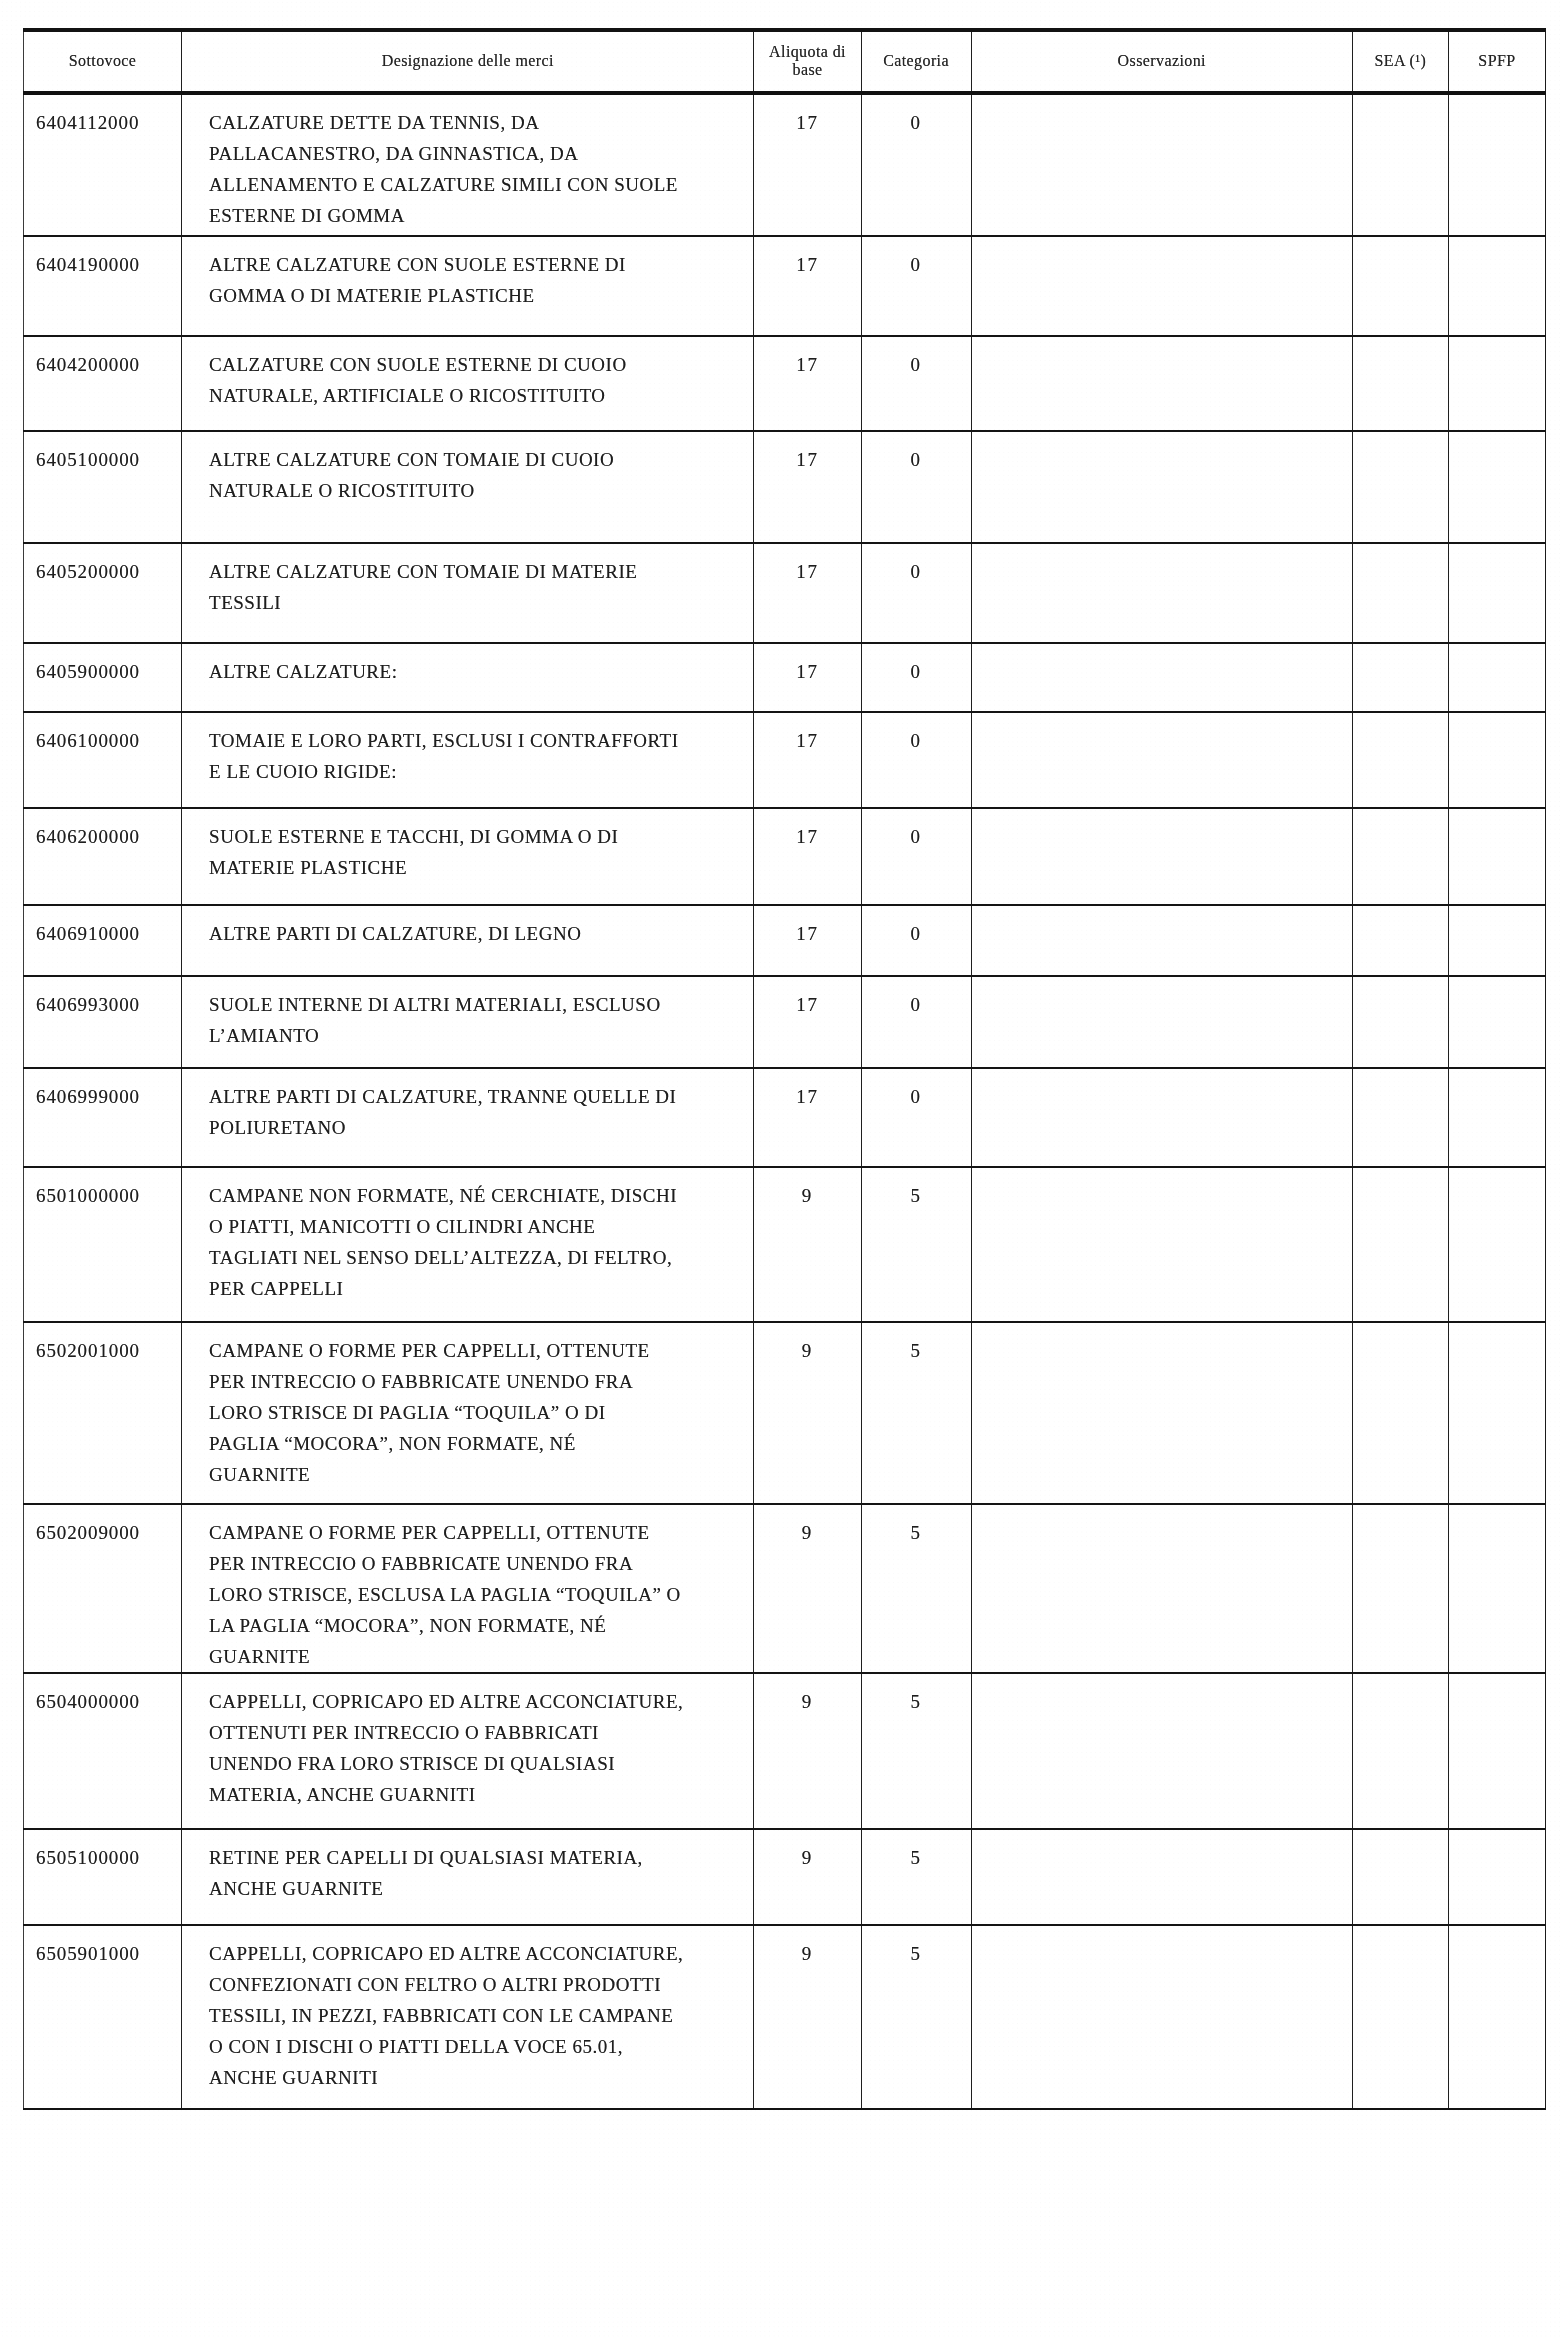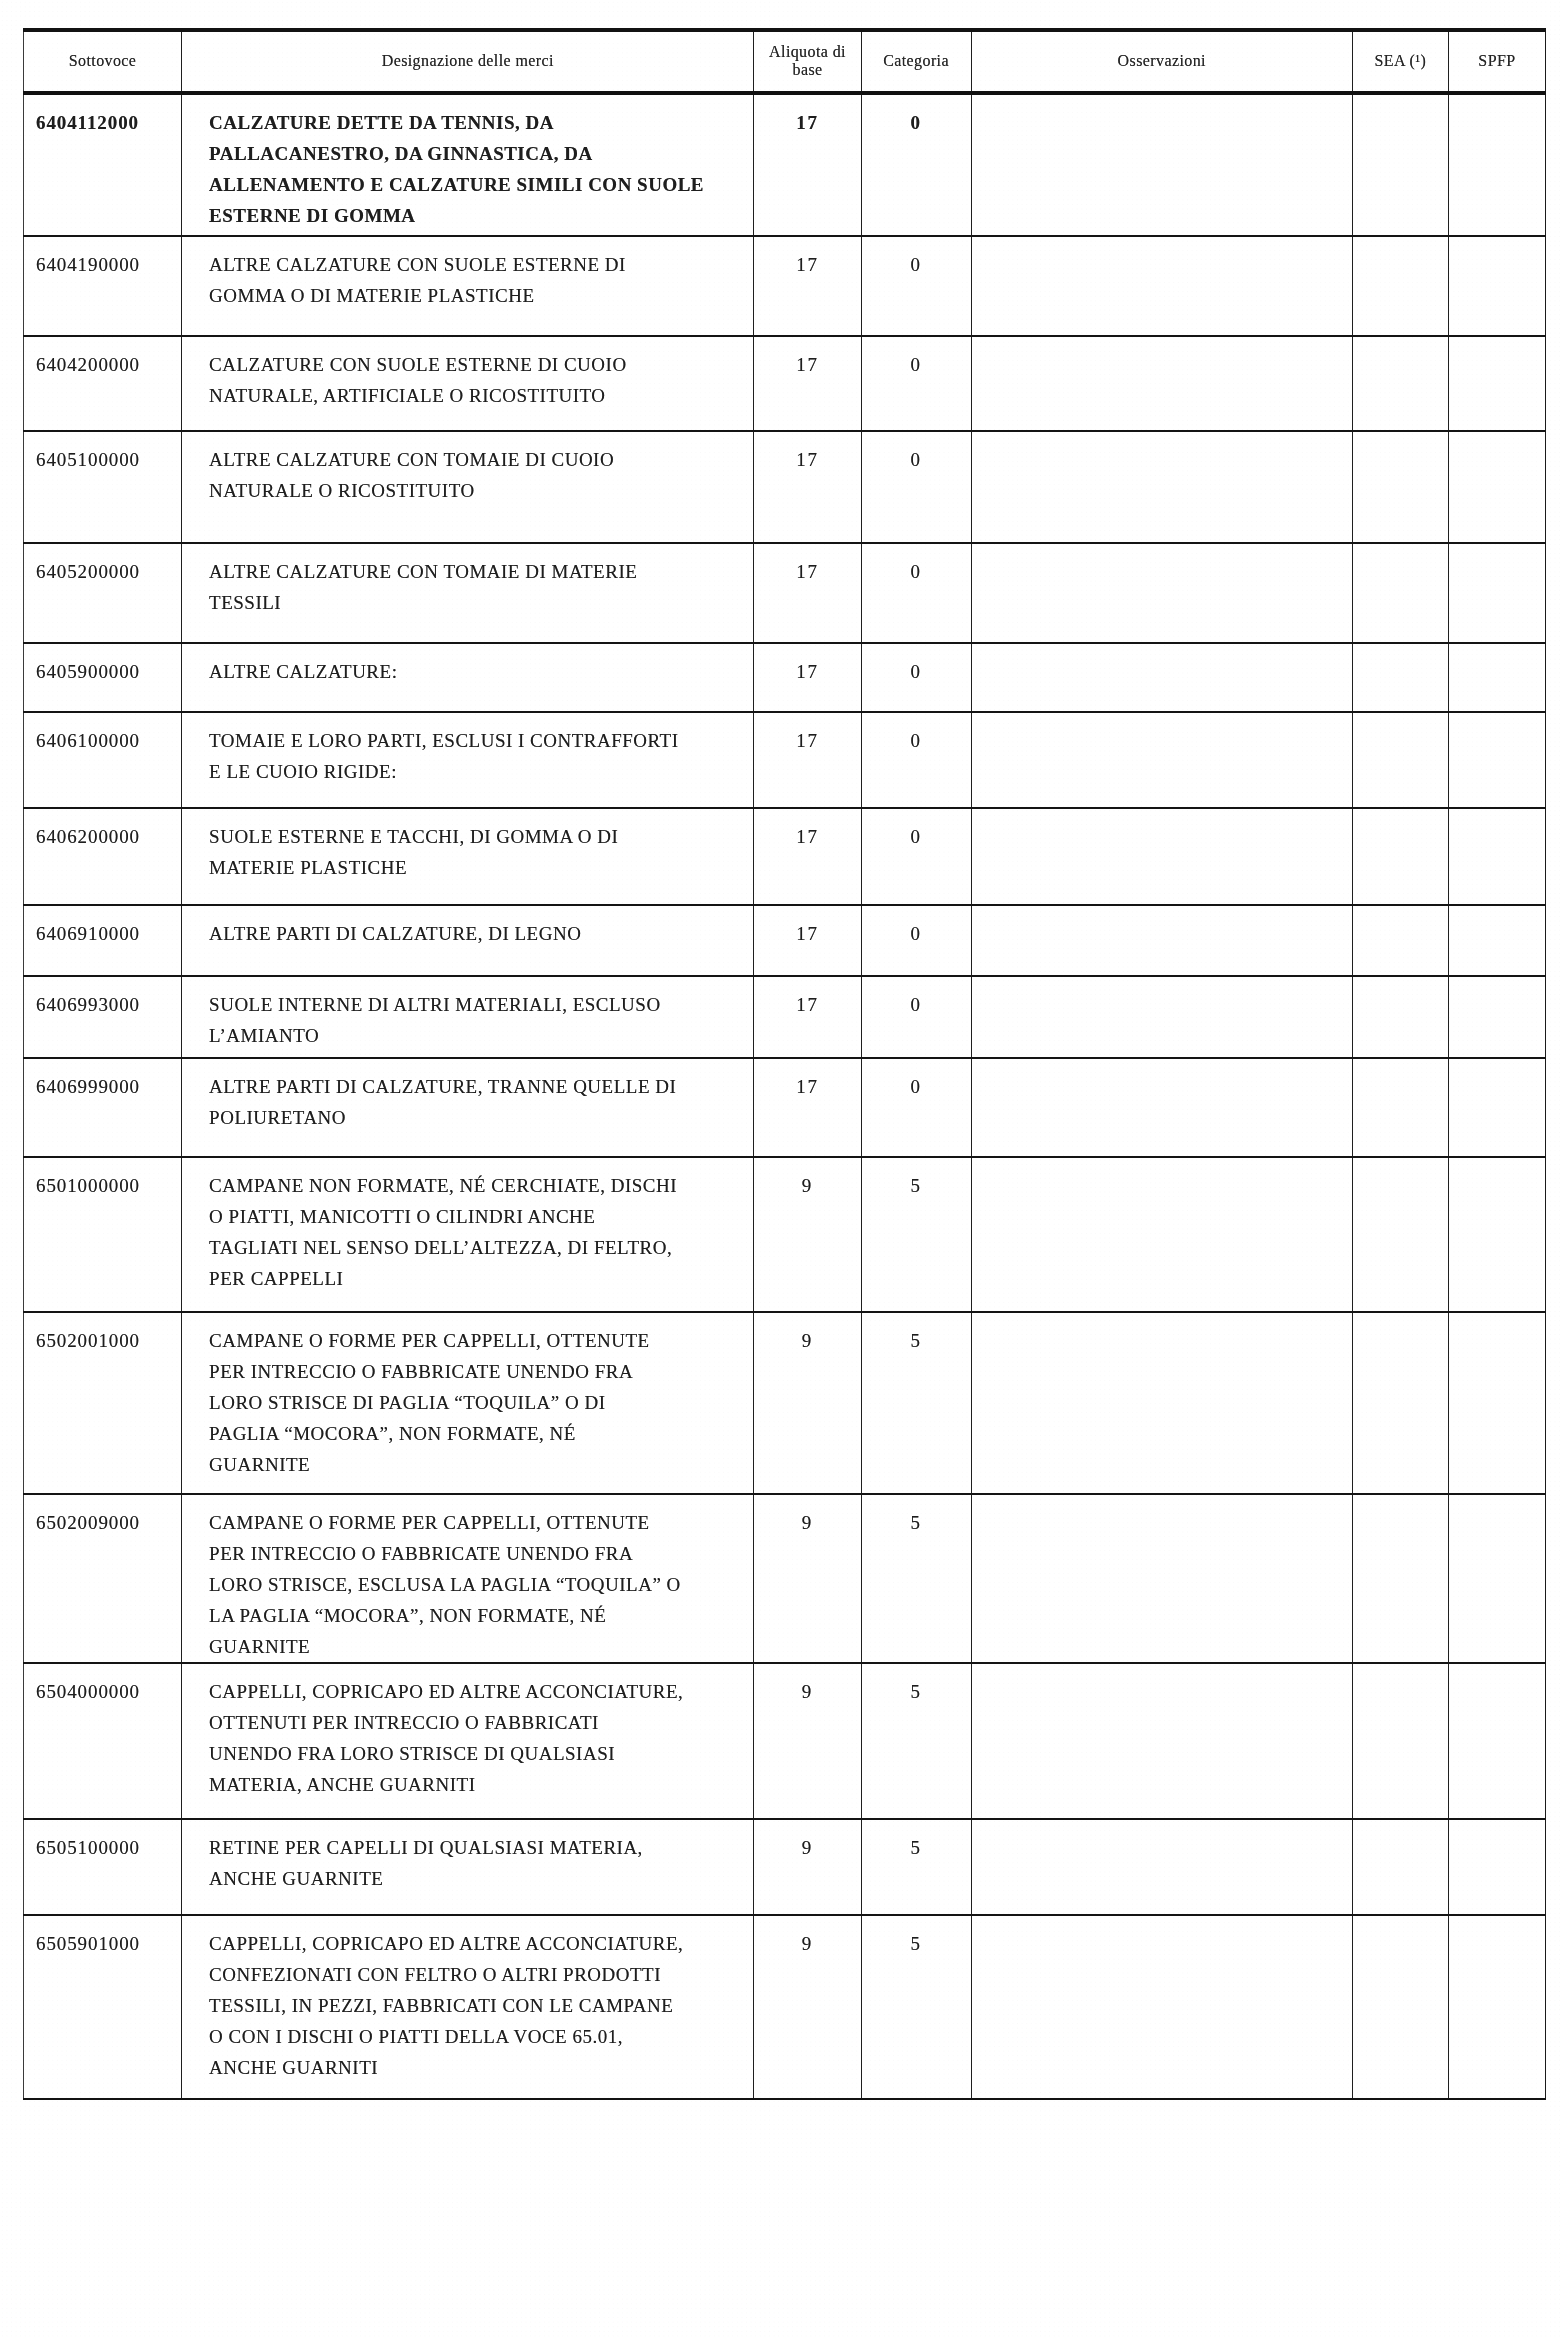--- a/index.html
+++ b/index.html
@@ -106,21 +106,21 @@
         <th>Designazione delle merci</th>
         <th>Aliquota di
 base</th>
         <th>Categoria</th>
         <th>Osservazioni</th>
         <th>SEA (¹)</th>
         <th>SPFP</th>
       </tr>
     </thead>
     <tbody id="table-body">
-        <tr style="height: 143px; font-weight: bold;">
+        <tr style="height: 143px;">
           <td class="code-cell">6404112000</td>
           <td class="desc-cell">CALZATURE DETTE DA TENNIS, DA
 PALLACANESTRO, DA GINNASTICA, DA
 ALLENAMENTO E CALZATURE SIMILI CON SUOLE
 ESTERNE DI GOMMA</td>
           <td class="num-cell">17</td>
           <td class="num-cell">0</td>
           <td class="empty-cell"></td>
           <td class="empty-cell"></td>
           <td class="empty-cell"></td>
@@ -196,21 +196,21 @@
         </tr>
         <tr style="height: 71px;">
           <td class="code-cell">6406910000</td>
           <td class="desc-cell">ALTRE PARTI DI CALZATURE, DI LEGNO</td>
           <td class="num-cell">17</td>
           <td class="num-cell">0</td>
           <td class="empty-cell"></td>
           <td class="empty-cell"></td>
           <td class="empty-cell"></td>
         </tr>
-        <tr style="height: 82px;">
+        <tr style="height: 92px;">
           <td class="code-cell">6406993000</td>
           <td class="desc-cell">SUOLE INTERNE DI ALTRI MATERIALI, ESCLUSO
 L’AMIANTO</td>
           <td class="num-cell">17</td>
           <td class="num-cell">0</td>
           <td class="empty-cell"></td>
           <td class="empty-cell"></td>
           <td class="empty-cell"></td>
         </tr>
         <tr style="height: 99px;">

